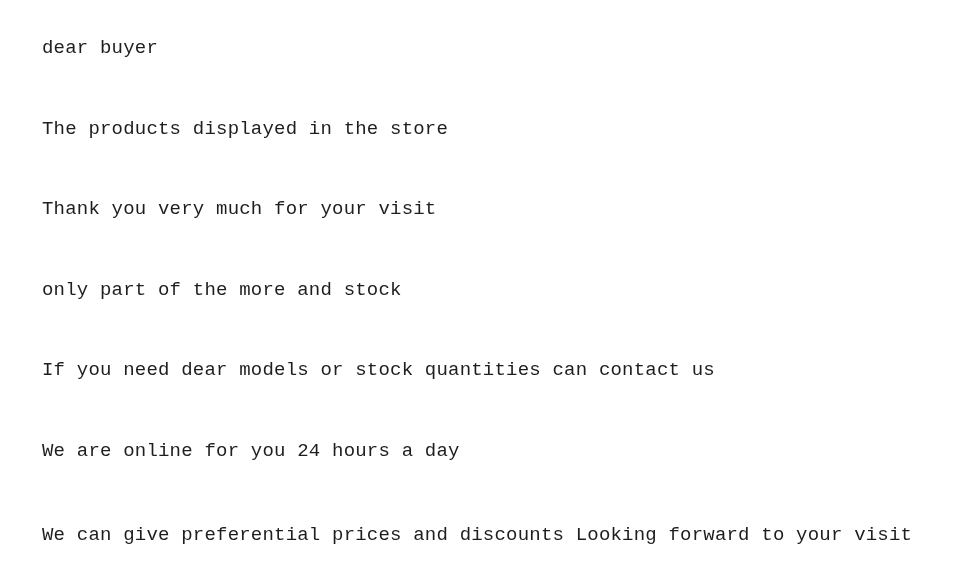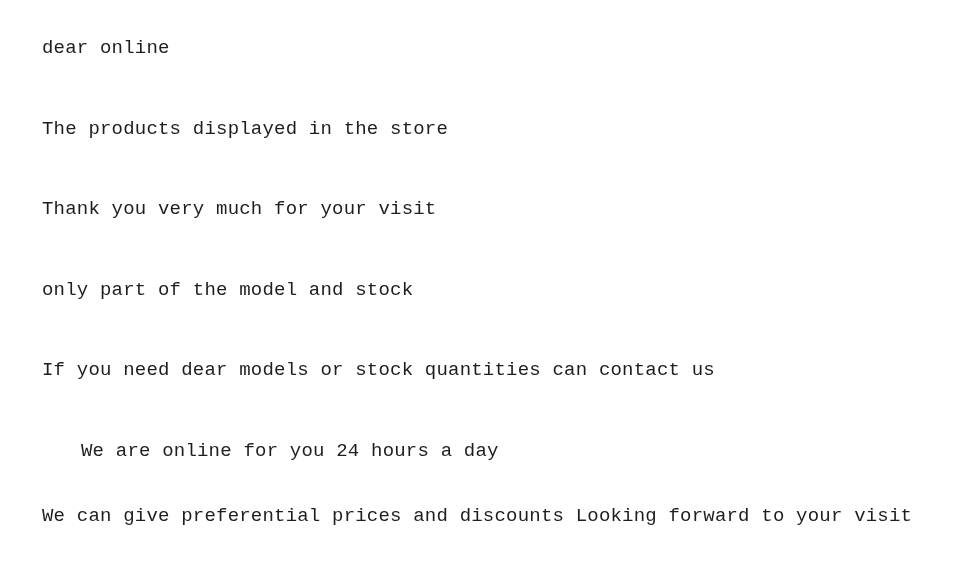--- a/index.html
+++ b/index.html
@@ -22,27 +22,27 @@
     line-height: 26px;
     color: #1e1e1e;
     white-space: pre;
     letter-spacing: 0.2px;
   }
   .line:nth-of-type(1) { top: 35px; }
   .line:nth-of-type(2) { top: 116px; }
   .line:nth-of-type(3) { top: 196px; }
   .line:nth-of-type(4) { top: 277px; }
   .line:nth-of-type(5) { top: 357px; }
-  .line:nth-of-type(6) { top: 438px; margin-left: 39px; }
-  .line:nth-of-type(7) { top: 503px; }
+  .line:nth-of-type(6) { top: 438px; }
+  .line:nth-of-type(7) { top: 522px; }
 </style>
 </head>
 <body>
 
 <div class="page">
-  <div class="line">dear online</div>
+  <div class="line">dear buyer</div>
   <div class="line">The products displayed in the store</div>
   <div class="line">Thank you very much for your visit</div>
-  <div class="line">only part of the model and stock</div>
+  <div class="line">only part of the more and stock</div>
   <div class="line">If you need dear models or stock quantities can contact us</div>
   <div class="line">We are online for you 24 hours a day</div>
   <div class="line">We can give preferential prices and discounts Looking forward to your visit</div>
 </div>
 
 </body></html>

